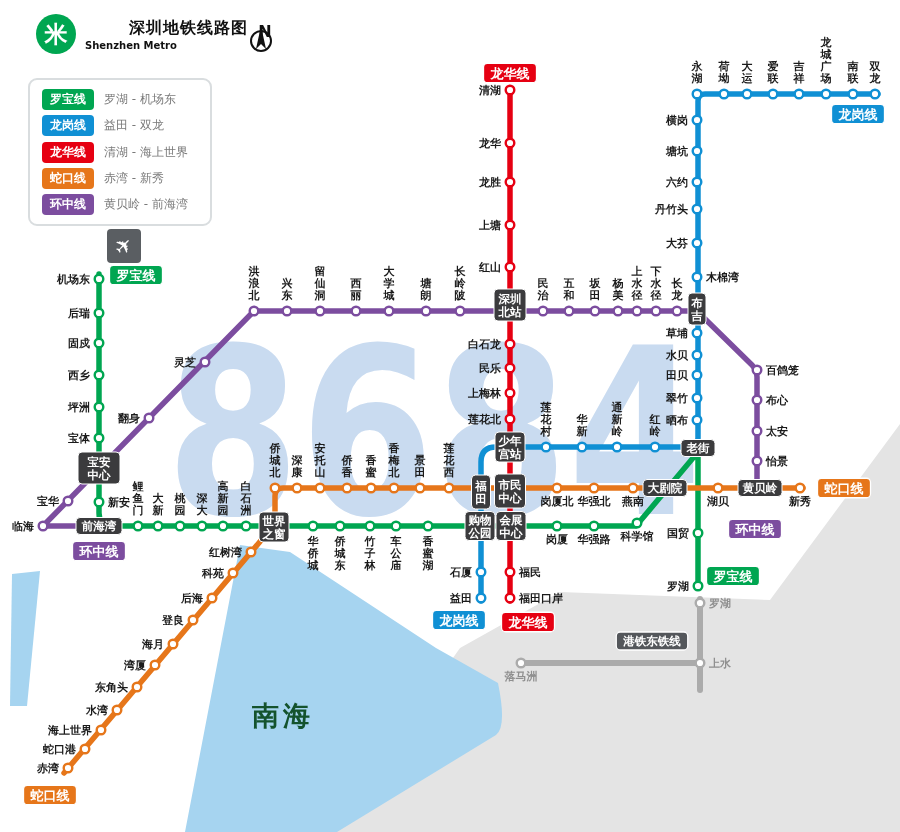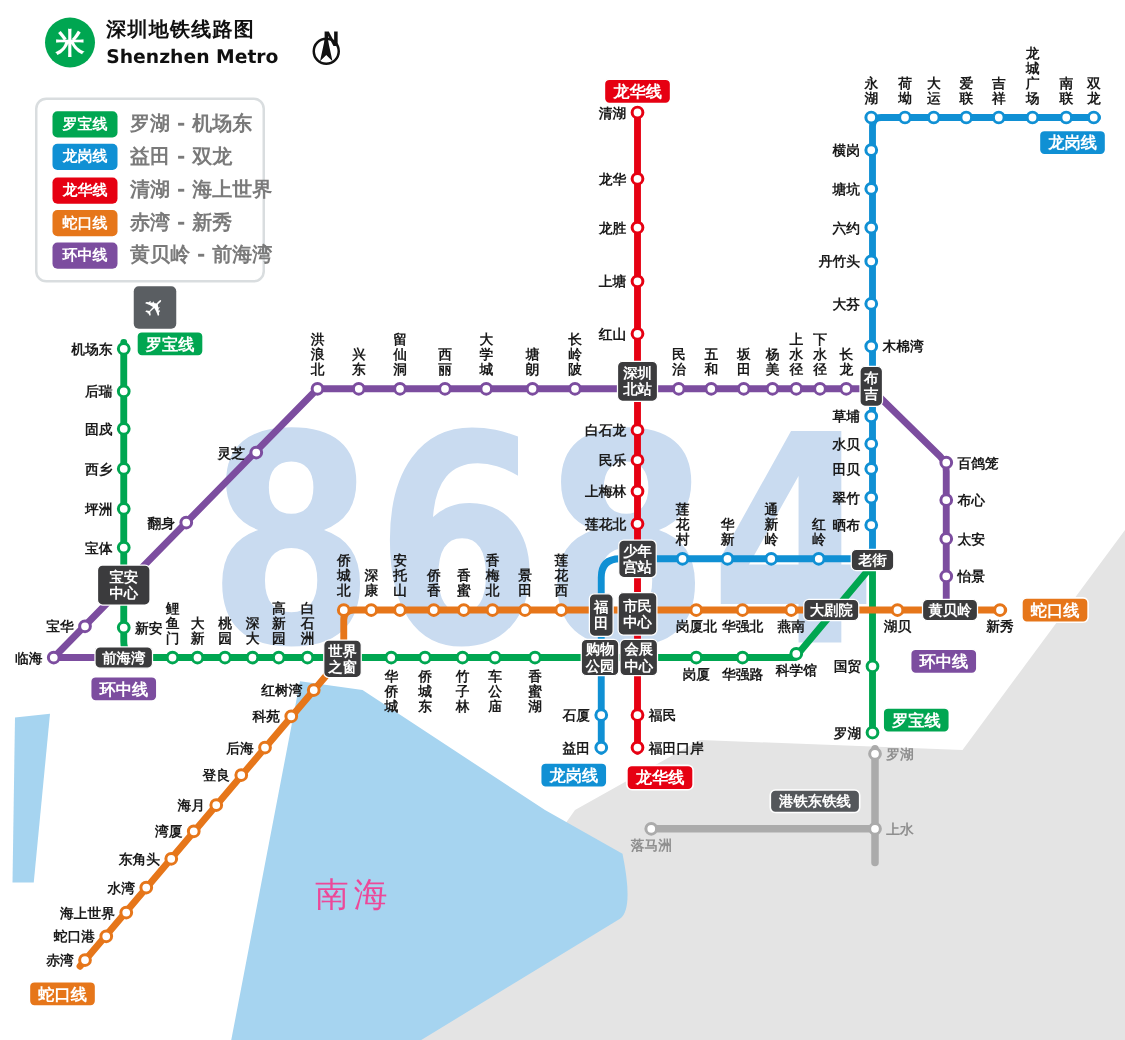--- a/index.html
+++ b/index.html
@@ -3,37 +3,37 @@
 <meta charset="utf-8">
 <style>
   html,body{margin:0;padding:0;}
   .map-root{position:relative;width:900px;height:832px;background:#fff;overflow:hidden;
     font-family:"DejaVu Sans",sans-serif;}
   .map-root svg{position:absolute;left:0;top:0;}
   #geo-svg{z-index:0;}
   .watermark{position:absolute;left:166px;top:318px;z-index:1;font-size:232px;font-weight:bold;
     color:#C9DBF0;line-height:1;letter-spacing:0;transform:scale(0.83,1);transform-origin:0 0;
     user-select:none;}
-  .sea-label{position:absolute;left:252px;top:698px;z-index:1;font-size:27px;font-weight:normal;
-    color:#ec4899;letter-spacing:4px;}
+  .sea-label{position:absolute;left:252px;top:698px;z-index:1;font-size:27px;font-weight:bold;
+    color:#14532d;letter-spacing:4px;}
   #net-svg{z-index:2;}
   .overlay{position:absolute;z-index:3;}
   .logo{left:36px;top:14px;display:flex;gap:9px;align-items:center;}
   .logo-mark{width:40px;height:40px;border-radius:50%;background:#00A651;color:#fff;
     display:flex;align-items:center;justify-content:center;font-size:23px;font-weight:bold;}
   .logo-text{display:flex;flex-direction:column;gap:1px;}
-  .logo-title{font-size:16px;font-weight:bold;color:#101010;letter-spacing:1px;}
-  .logo-sub{font-size:15px;font-weight:bold;color:#101010;}
+  .logo-title{font-size:16px;font-weight:bold;color:#101010;letter-spacing:1px;margin-left:44px;}
+  .logo-sub{font-size:10px;font-weight:bold;color:#101010;}
   .legend{left:28px;top:78px;width:184px;height:148px;background:#fff;border:2px solid #D9DDDF;
     border-radius:9px;box-sizing:border-box;padding:9px 12px;display:flex;flex-direction:column;
     justify-content:space-between;}
   .legend-row{display:flex;align-items:center;gap:10px;}
   .legend-badge{min-width:52px;box-sizing:border-box;text-align:center;color:#fff;font-size:12px;
     font-weight:bold;padding:2px 5px;border-radius:4px;background:#888;}
-  .legend-range{font-size:16px;color:#7A7A7A;font-weight:bold;white-space:nowrap;}
+  .legend-range{font-size:12px;color:#7A7A7A;font-weight:normal;white-space:nowrap;}
   .compass{left:246px;top:22px;width:38px;display:flex;flex-direction:column;align-items:center;}
   .compass-n{font-size:16px;font-weight:bold;color:#111;}
   .airport{left:107px;top:229px;width:34px;height:34px;background:#5A5E62;border-radius:4px;
     color:#fff;display:flex;align-items:center;justify-content:center;}
   .airport span{font-size:21px;transform:rotate(-45deg);}
 </style>
 </head>
 <body>
 
 <div class="map-root">

